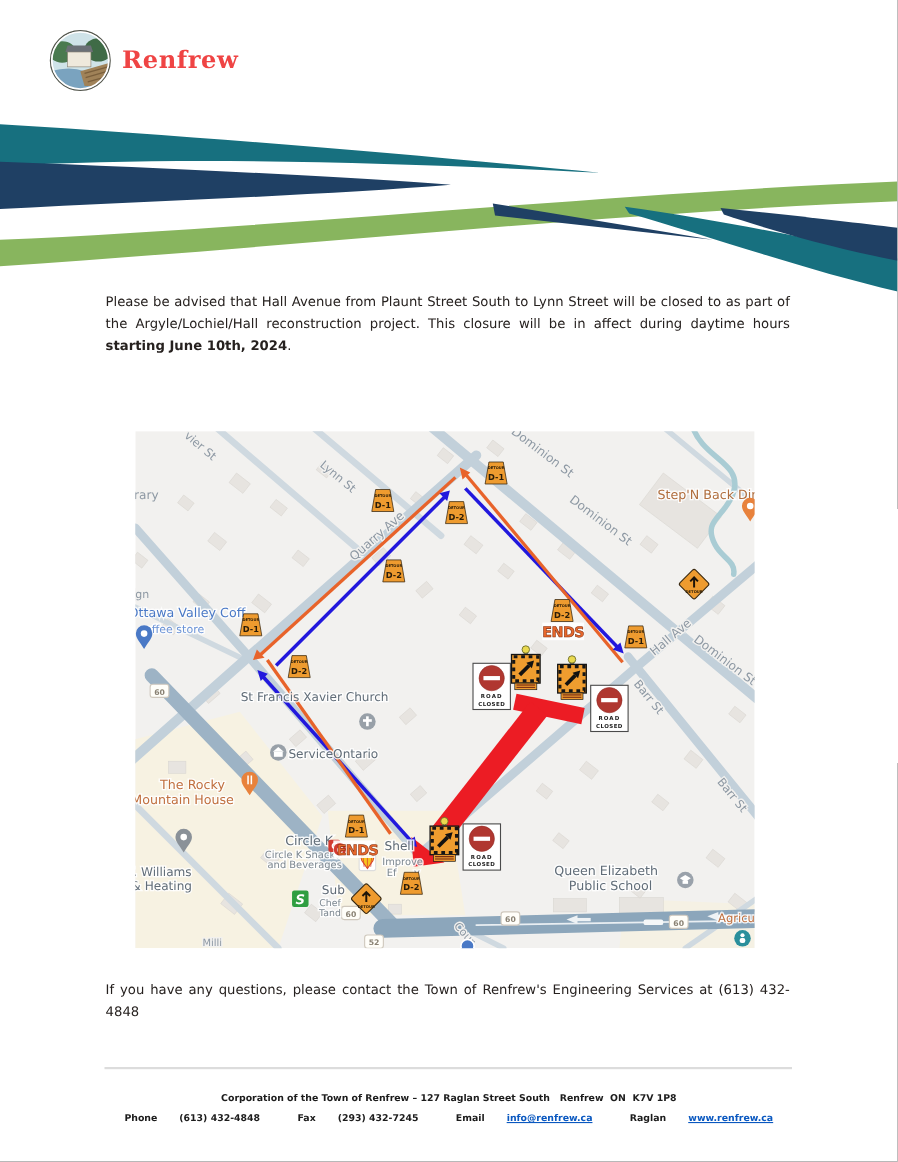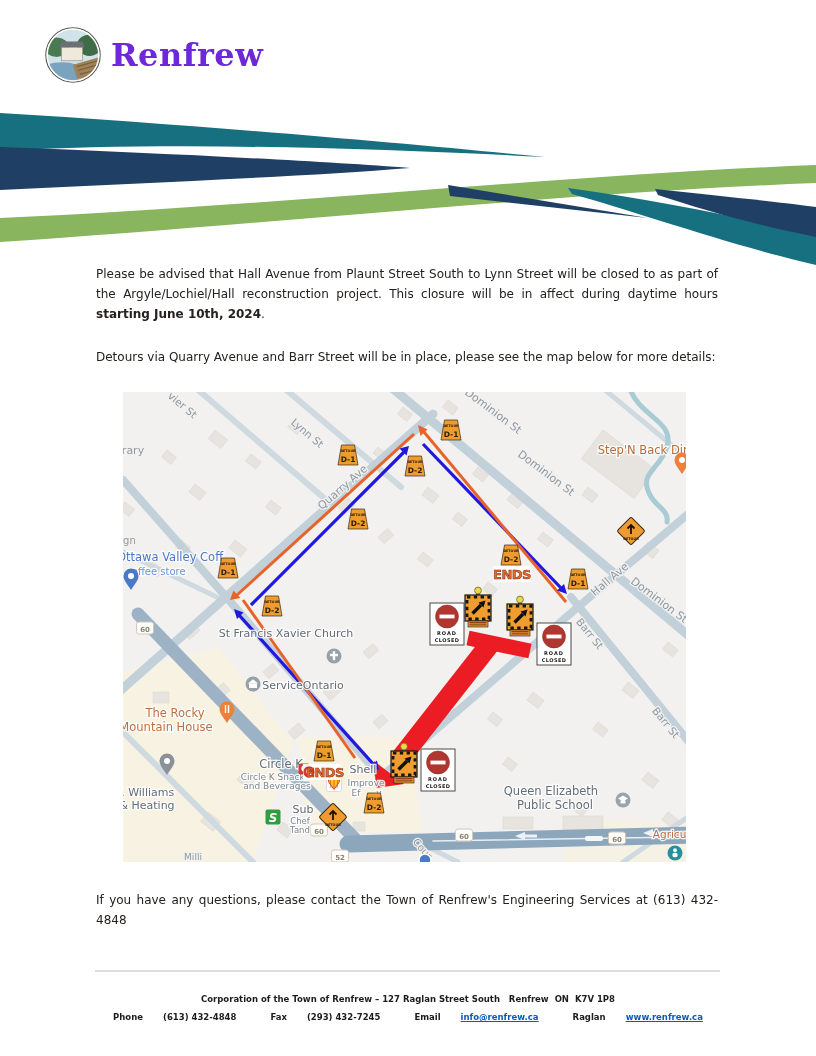--- a/index.html
+++ b/index.html
@@ -1,20 +1,20 @@
 <!DOCTYPE html>
 <html><head>
 <meta charset="utf-8">
 <style>
   html,body{margin:0;padding:0;background:#888;}
   .page{position:relative;width:816px;height:1056px;margin:0 auto;background:#ffffff;
         font-family:"DejaVu Sans",sans-serif;overflow:hidden;}
   
   .logo{position:absolute;left:44px;top:26px;display:flex;align-items:center;}
-  .logo-name{font-family:"DejaVu Serif",serif;font-weight:700;font-size:32px;color:#6d28d9;
+  .logo-name{font-family:"DejaVu Serif",serif;font-weight:700;font-size:22px;color:#ef4444;
              margin-left:9px;letter-spacing:.5px;}
   .doc-title{position:absolute;right:72px;top:58px;text-align:right;color:#000;}
   .doc-title .l1{font-size:23px;font-weight:700;letter-spacing:.3px;}
   .doc-title .l2{font-size:21px;font-weight:700;margin-top:5px;}
   .waves{position:absolute;left:0;top:95px;}
   
   .para{position:absolute;left:96px;width:622px;font-size:12px;line-height:20px;color:#26211f;
         text-align:justify;}
   .p1{top:252px;}
   .p2{top:335px;}
@@ -69,21 +69,20 @@
     <path d="M0,18 C200,30 400,48 545,62 C380,54 180,46 0,56 Z" fill="#17707f"></path>
     <path d="M0,52 C160,58 320,66 410,73 C300,82 140,88 0,95 Z" fill="#1f4064"></path>
     <path d="M0,123 C260,112 560,80 816,70 L816,88 C560,98 260,130 0,147 Z" fill="#88b55e"></path>
     <path d="M448,90 L648,123 L450,101 Z" fill="#1f4064"></path>
     <path d="M568,93 C660,106 750,124 816,140 L816,170 C730,150 640,118 572,99 Z" fill="#17707f"></path>
     <path d="M655,94 C715,100 775,107 816,112 L816,142 C755,130 700,114 658,100 Z" fill="#1f4064"></path>
   </svg>
 
   <p class="para p1"><span>Please be advised that Hall Avenue from Plaunt Street South to Lynn Street will be closed to as part of the Argyle/Lochiel/Hall reconstruction project. This closure will be in affect during daytime hours </span><b>starting June 10th, 2024</b><span>.</span></p>
 
-  <p class="para p2">Detours via Quarry Avenue and Barr Street will be in place, please see the map below for more details:</p>
 
   <div class="map-wrap">
     <svg id="map-svg" width="563" height="470" viewBox="0 0 563 470">
       <rect x="0" y="0" width="563" height="470" fill="#f2f1ef"></rect>
 
       <polygon points="0,280 95,255 170,350 130,470 0,470" fill="#f7f2e2"></polygon>
       <polygon points="175,345 285,345 300,440 185,440" fill="#f7f2e2"></polygon>
       <polygon points="445,425 563,430 563,470 440,470" fill="#f5f1e4"></polygon>
 
       <g fill="#e7e4e0" stroke="#d8d5d0" stroke-width="0.5">

